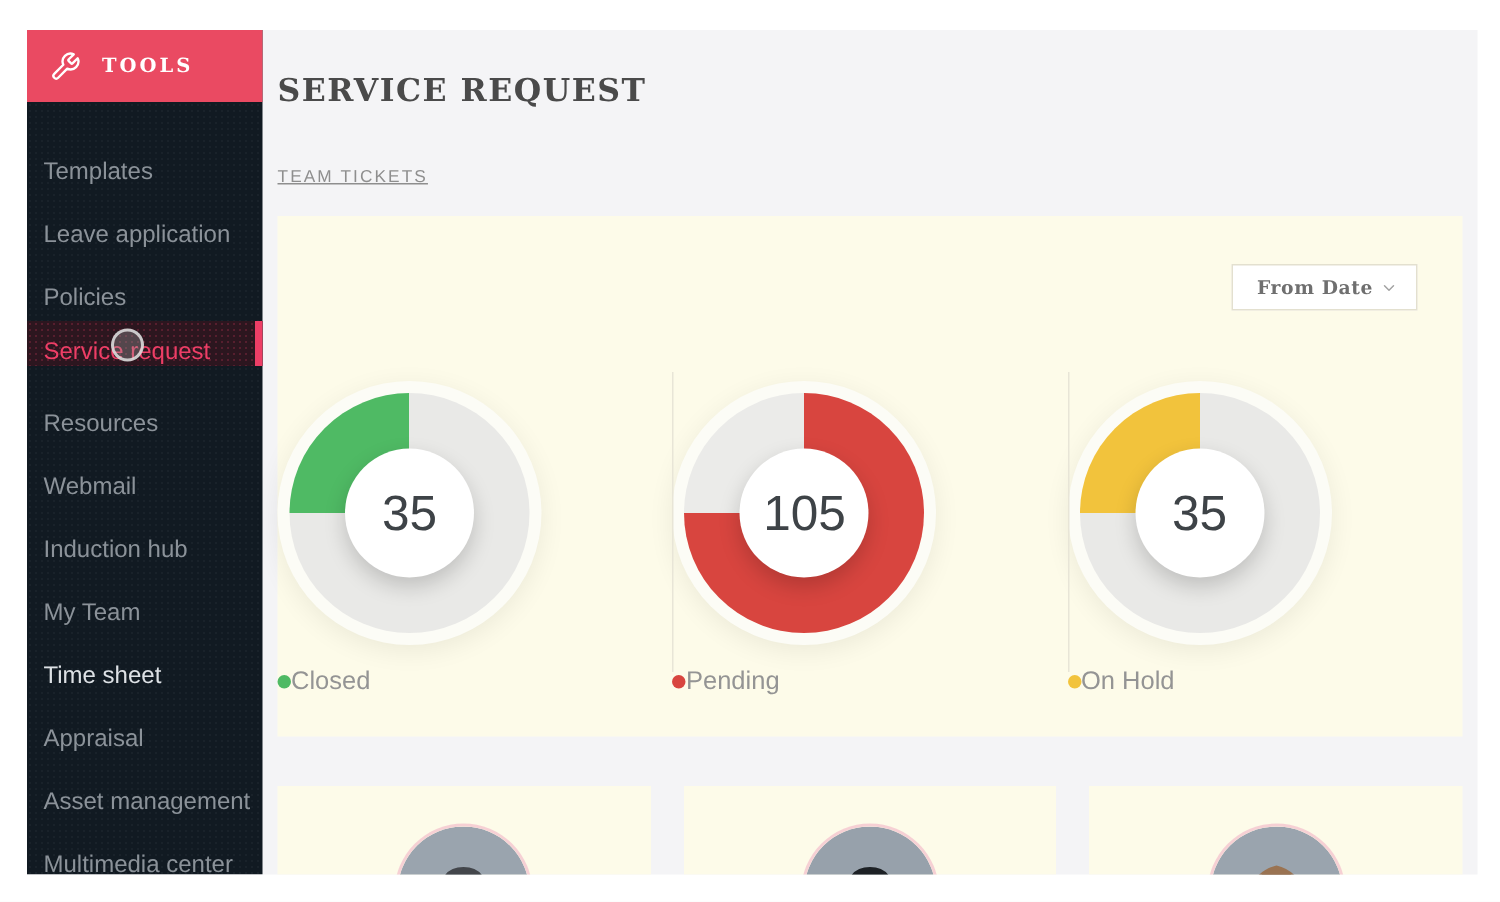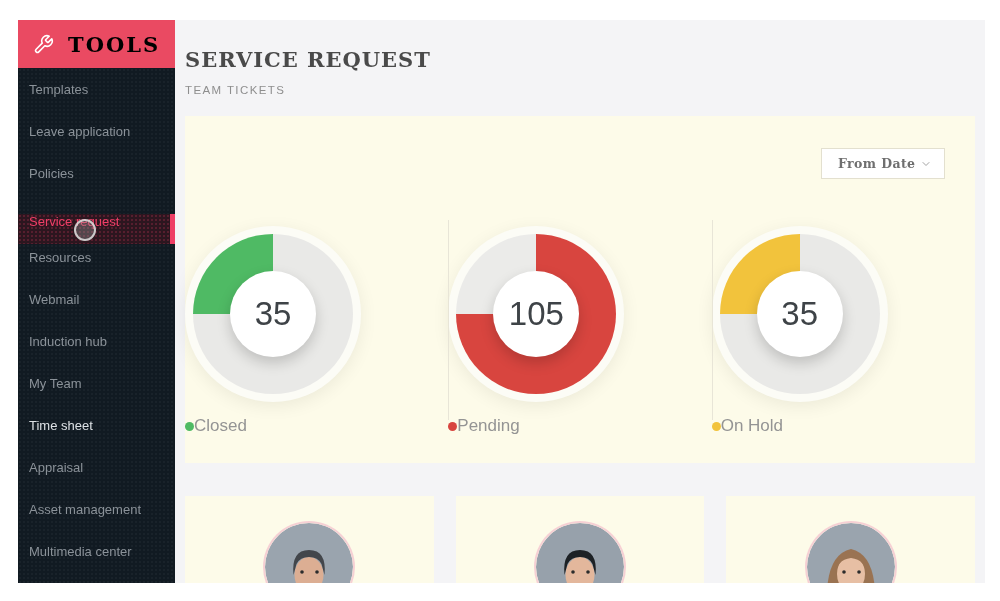--- a/index.html
+++ b/index.html
@@ -14,46 +14,46 @@
   .sidebar {
     width:157px; flex:0 0 157px; background:#111a22; position:relative;
     background-image:radial-gradient(rgba(255,255,255,0.035) 1px, transparent 1px);
     background-size:4px 4px;
   }
   .side-header {
     height:48px; background:#ea4a62; display:flex; align-items:center;
     padding-left:15px; gap:14px;
   }
   .side-header .ttl {
-    color:#000000; font-family:"DejaVu Serif", serif; font-size:21px;
+    color:#ffffff; font-family:"DejaVu Serif", serif; font-size:13px;
     letter-spacing:2px; font-weight:600;
   }
   .side-menu { padding-top:14px; }
   .side-item {
-    height:42px; display:flex; align-items:flex-start; padding-left:11px;
-    color:#8b9299; font-size:13px; cursor:pointer; position:relative;
+    height:42px; display:flex; align-items:flex-end; padding-left:11px;
+    color:#8b9299; font-size:16px; cursor:pointer; position:relative;
   }
   .side-item.bright { color:#dde1e5; }
   .side-item.active {
     height:30px; margin:6px 0; background:#2c161f; color:#ee3e66;
     background-image:radial-gradient(rgba(238,62,102,0.22) 1px, transparent 1px);
     background-size:4px 4px;
   }
   .side-item.active::after {
     content:""; position:absolute; right:0; top:0; bottom:0; width:5px; background:#ee3e66;
   }
 
   
   .main { flex:1; padding:0 10px; position:relative; }
   .page-title {
     margin-top:27px; font-family:"DejaVu Serif", serif; font-size:21px;
     font-weight:700; color:#4a4a4a; letter-spacing:1px;
   }
   .page-subtitle {
-    margin-top:12px; font-size:11.5px; color:#8e8e8e; letter-spacing:1.4px;
+    margin-top:40px; font-size:11.5px; color:#8e8e8e; letter-spacing:1.4px;text-decoration:underline;
   }
 
   .tickets-card {
     margin-top:20px; height:347px; background:#fdfbe9; padding-top:32px;
   }
   .filter-row {
     display:flex; justify-content:flex-end; gap:26px; padding-right:30px;
   }
   .select-box {
     width:124px; height:31px; background:#ffffff; border:1px solid #e3e0cf;

